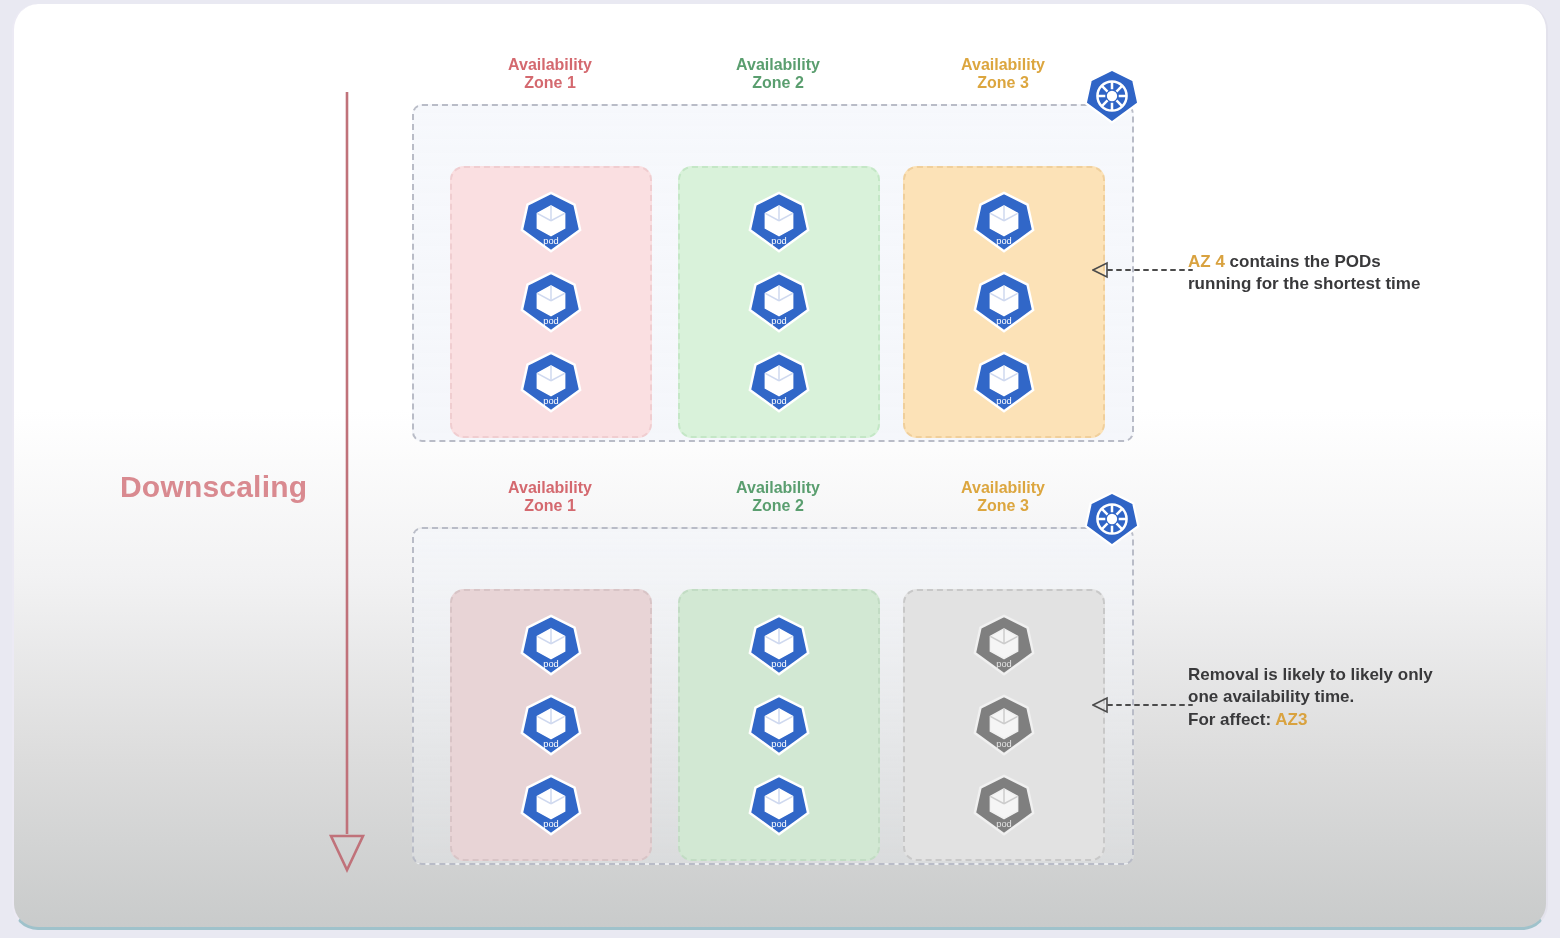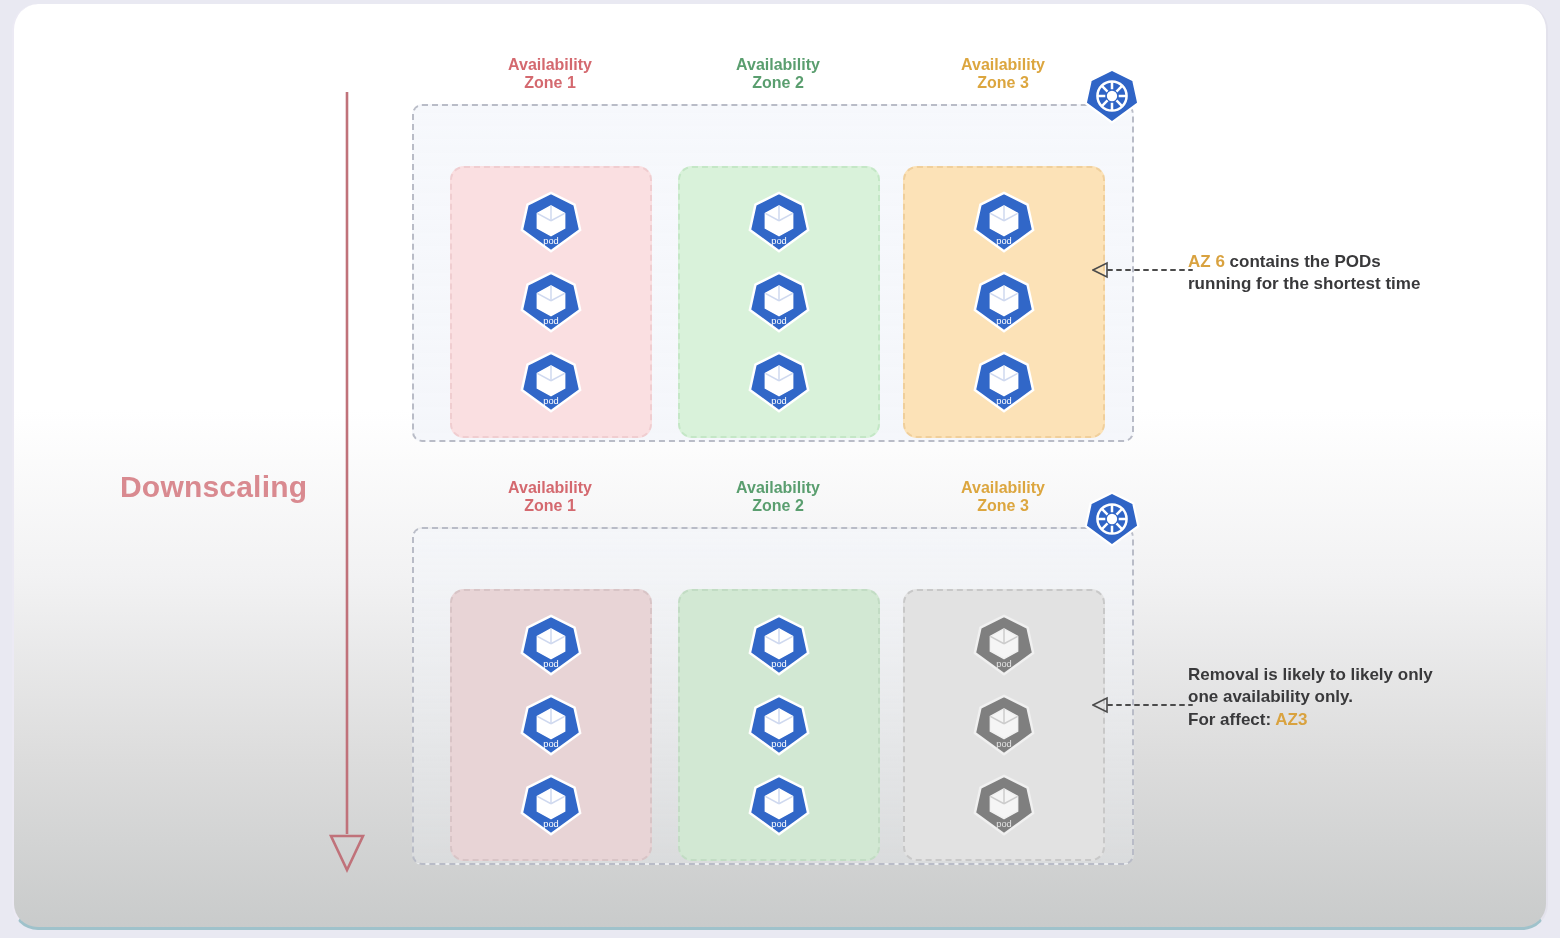--- a/index.html
+++ b/index.html
@@ -458,31 +458,31 @@
     </div>
   </div>
 
   <svg class="leader" id="leader-1" viewBox="0 0 102 22" xmlns="http://www.w3.org/2000/svg">
     <polygon points="1,11 15,4 15,18" fill="none" stroke="#4b4b4b" stroke-width="1.6"></polygon>
     <line x1="16" y1="11" x2="100" y2="11" stroke="#4b4b4b" stroke-width="2" stroke-dasharray="4 5" stroke-linecap="round"></line>
   </svg>
 
   <div class="annotation" id="annotation-1">
     <div>
-      <span class="az-accent" style="color: rgb(217, 162, 63);">AZ 6</span><span> contains the PODs</span>
+      <span class="az-accent" style="color: rgb(217, 162, 63);">AZ 4</span><span> contains the PODs</span>
     </div>
     <div>running for the shortest time</div>
   </div>
 
   <svg class="leader" id="leader-2" viewBox="0 0 102 22" xmlns="http://www.w3.org/2000/svg">
     <polygon points="1,11 15,4 15,18" fill="none" stroke="#4b4b4b" stroke-width="1.6"></polygon>
     <line x1="16" y1="11" x2="100" y2="11" stroke="#4b4b4b" stroke-width="2" stroke-dasharray="4 5" stroke-linecap="round"></line>
   </svg>
 
   <div class="annotation" id="annotation-2">
     <div>Removal is likely to likely only</div>
-    <div>one availability only.</div>
+    <div>one availability time.</div>
     <div>
       <span>For affect: </span><span class="az-accent" style="color: rgb(217, 162, 63);">AZ3</span>
     </div>
   </div>
 
 </div>
 
 </body></html>

